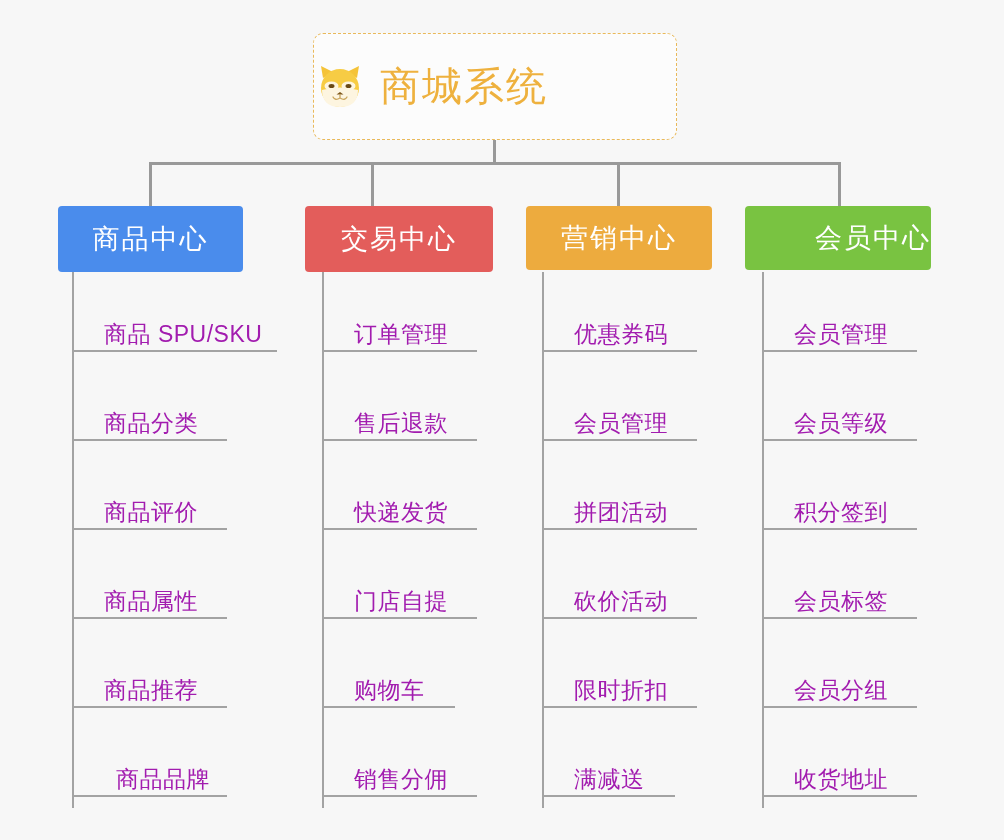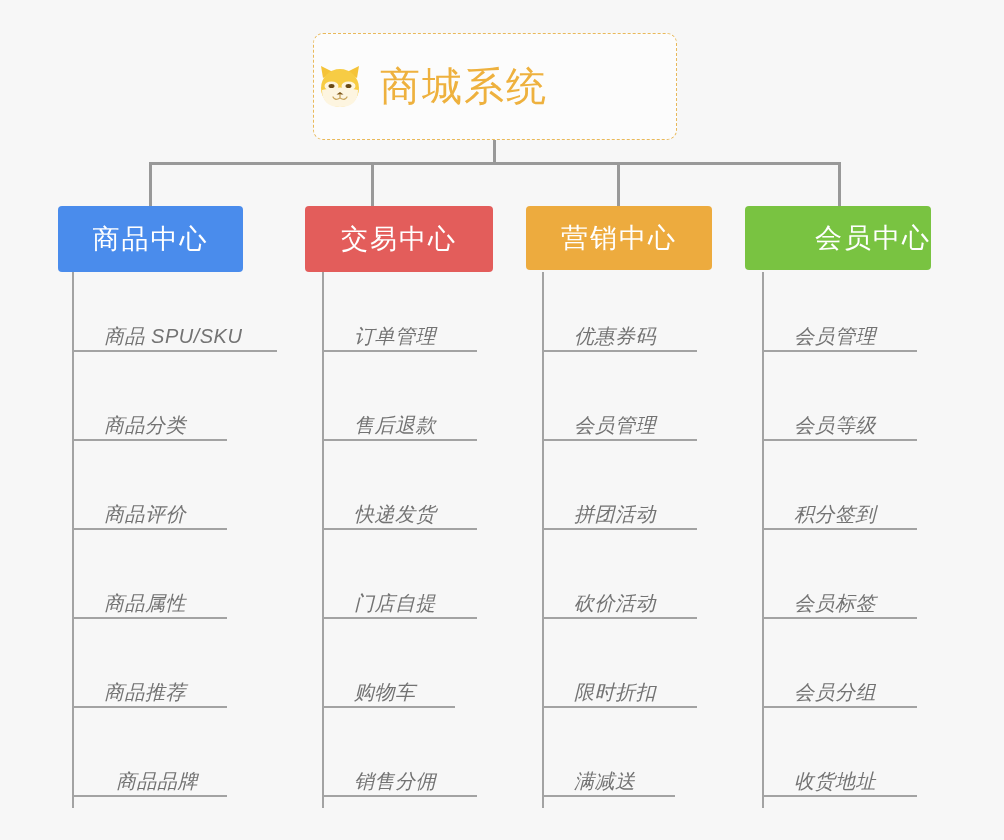--- a/index.html
+++ b/index.html
@@ -93,26 +93,25 @@
     left: 0;
     box-sizing: border-box;
     height: 62px;
     border-bottom: 2px solid #a3a3a3;
     display: flex;
     align-items: flex-end;
     padding-left: 32px;
     padding-bottom: 3px;
   }
   .leaf-label {
-    font-size: 20px;
-    color: #737373;
+    font-size: 23px;
+    color: #a21caf;
     white-space: nowrap;
     line-height: 1.1;
     letter-spacing: 0.5px;
-    font-style: italic;
   }
 </style>
 </head>
 <body>
 
 <div id="mindmap">
 
   <div class="root-node">
     <span class="root-emoji">
       <svg width="52" height="52" viewBox="0 0 52 52" xmlns="http://www.w3.org/2000/svg">

